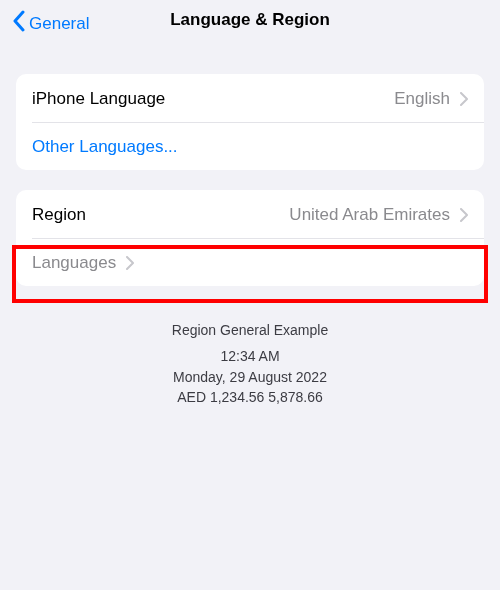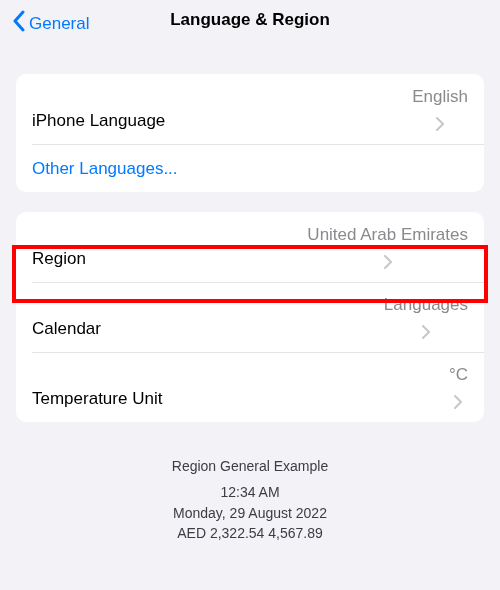--- a/index.html
+++ b/index.html
@@ -59,21 +59,20 @@
     .row .label {
       font-size: 17px;
       color: #000;
     }
     .row .value {
       font-size: 17px;
       color: #8a8a8e;
       display: flex;
       align-items: center;
       gap: 10px;
-      flex-direction: column;
     }
     .row .chevron {
       color: #c7c7cc;
       display: flex;
       align-items: center;
     }
     .row .chevron svg { width: 8px; height: 14px; }
     .row.link .label { color: #007aff; }
     .highlight {
       position: absolute;
@@ -135,43 +134,31 @@
     <span class="value">
       <span>United Arab Emirates</span>
       <span class="chevron">
         <svg viewBox="0 0 8 14" fill="none" stroke="#c7c7cc" stroke-width="2" stroke-linecap="round" stroke-linejoin="round">
             <polyline points="1,1 7,7 1,13"></polyline>
           </svg>
       </span>
     </span>
   </div>
   <div class="row">
-    <span class="label">Calendar</span>
     <span class="value">
       <span>Languages</span>
-      <span class="chevron">
-        <svg viewBox="0 0 8 14" fill="none" stroke="#c7c7cc" stroke-width="2" stroke-linecap="round" stroke-linejoin="round">
-            <polyline points="1,1 7,7 1,13"></polyline>
-          </svg>
-      </span>
-    </span>
-  </div>
-  <div class="row">
-    <span class="label">Temperature Unit</span>
-    <span class="value">
-      <span>°C</span>
       <span class="chevron">
         <svg viewBox="0 0 8 14" fill="none" stroke="#c7c7cc" stroke-width="2" stroke-linecap="round" stroke-linejoin="round">
             <polyline points="1,1 7,7 1,13"></polyline>
           </svg>
       </span>
     </span>
   </div>
 </div>
 
 <div class="footer">
   <div class="heading">Region General Example</div>
   <div>12:34 AM</div>
   <div>Monday, 29 August 2022</div>
-  <div>AED 2,322.54   4,567.89</div>
+  <div>AED 1,234.56   5,878.66</div>
 </div>
 
 <div class="highlight"></div>
 
 </body></html>

